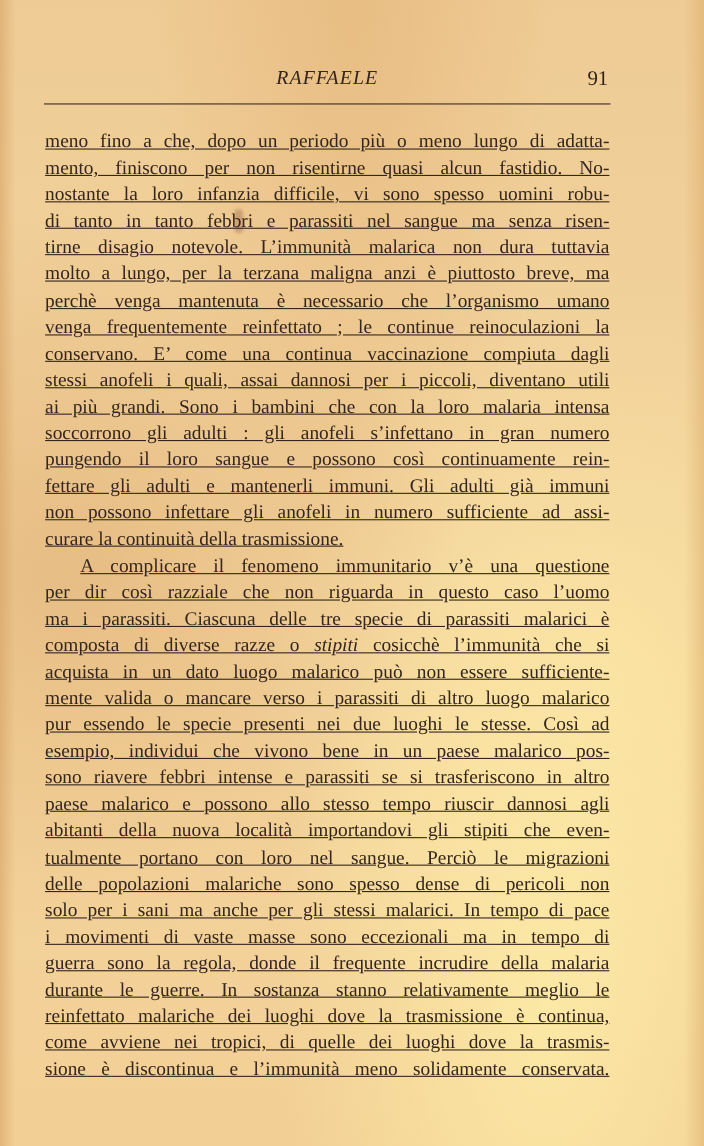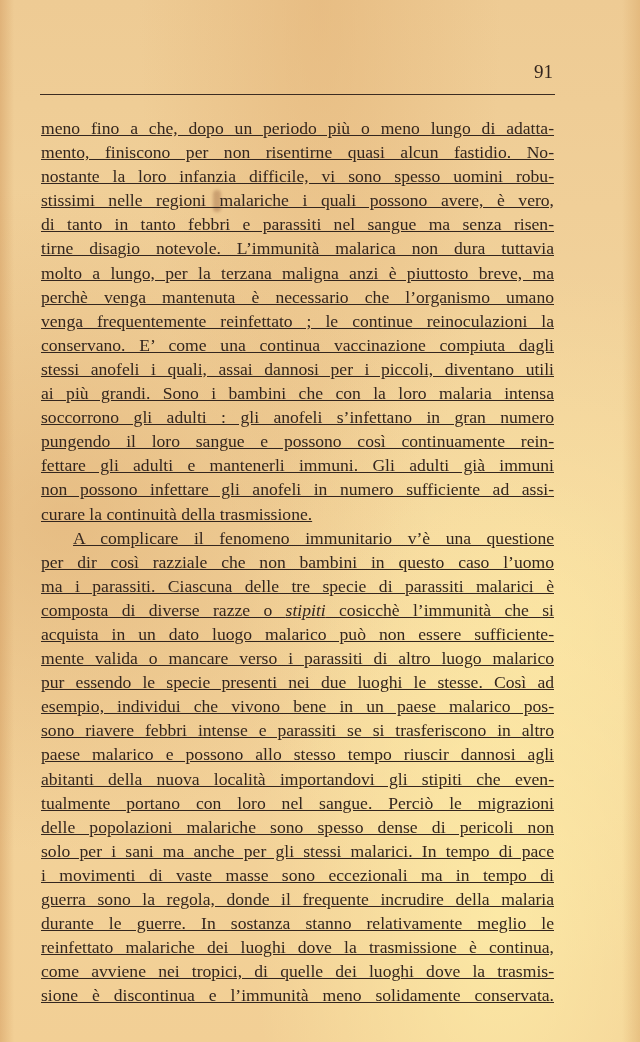--- a/index.html
+++ b/index.html
@@ -96,48 +96,48 @@
     }
   </style>
 </head>
 <body>
 
 <div class="page">
   <div class="edge-left"></div>
   <div class="edge-right"></div>
 
   <div class="header">
+    <span class="running-title">RAFFAELE</span>
     <span class="page-number">91</span>
   </div>
 
   <div class="stain"></div>
 
   <div class="body-text">
     <div>
       <span class="line">meno fino a che, dopo un periodo più o meno lungo di adatta-</span>
       <span class="line">mento, finiscono per non risentirne quasi alcun fastidio. No-</span>
       <span class="line">nostante la loro infanzia difficile, vi sono spesso uomini robu-</span>
-      <span class="line">stissimi nelle regioni malariche i quali possono avere, è vero,</span>
       <span class="line">di tanto in tanto febbri e parassiti nel sangue ma senza risen-</span>
       <span class="line">tirne disagio notevole. L’immunità malarica non dura tuttavia</span>
       <span class="line">molto a lungo, per la terzana maligna anzi è piuttosto breve, ma</span>
       <span class="line">perchè venga mantenuta è necessario che l’organismo umano</span>
       <span class="line">venga frequentemente reinfettato ; le continue reinoculazioni la</span>
       <span class="line">conservano. E’ come una continua vaccinazione compiuta dagli</span>
       <span class="line">stessi anofeli i quali, assai dannosi per i piccoli, diventano utili</span>
       <span class="line">ai più grandi. Sono i bambini che con la loro malaria intensa</span>
       <span class="line">soccorrono gli adulti : gli anofeli s’infettano in gran numero</span>
       <span class="line">pungendo il loro sangue e possono così continuamente rein-</span>
       <span class="line">fettare gli adulti e mantenerli immuni. Gli adulti già immuni</span>
       <span class="line">non possono infettare gli anofeli in numero sufficiente ad assi-</span>
       <span class="line last">curare la continuità della trasmissione.</span>
     </div>
     <div>
       <span class="line" style="padding-left:32px;">A complicare il fenomeno immunitario v’è una questione</span>
-      <span class="line">per dir così razziale che non bambini in questo caso l’uomo</span>
+      <span class="line">per dir così razziale che non riguarda in questo caso l’uomo</span>
       <span class="line">ma i parassiti. Ciascuna delle tre specie di parassiti malarici è</span>
       <span class="line"><span style="white-space:pre;">composta di diverse razze o </span><em>stipiti</em><span style="white-space:pre;"> cosicchè l’immunità che si</span></span>
       <span class="line">acquista in un dato luogo malarico può non essere sufficiente-</span>
       <span class="line">mente valida o mancare verso i parassiti di altro luogo malarico</span>
       <span class="line">pur essendo le specie presenti nei due luoghi le stesse. Così ad</span>
       <span class="line">esempio, individui che vivono bene in un paese malarico pos-</span>
       <span class="line">sono riavere febbri intense e parassiti se si trasferiscono in altro</span>
       <span class="line">paese malarico e possono allo stesso tempo riuscir dannosi agli</span>
       <span class="line">abitanti della nuova località importandovi gli stipiti che even-</span>
       <span class="line">tualmente portano con loro nel sangue. Perciò le migrazioni</span>

